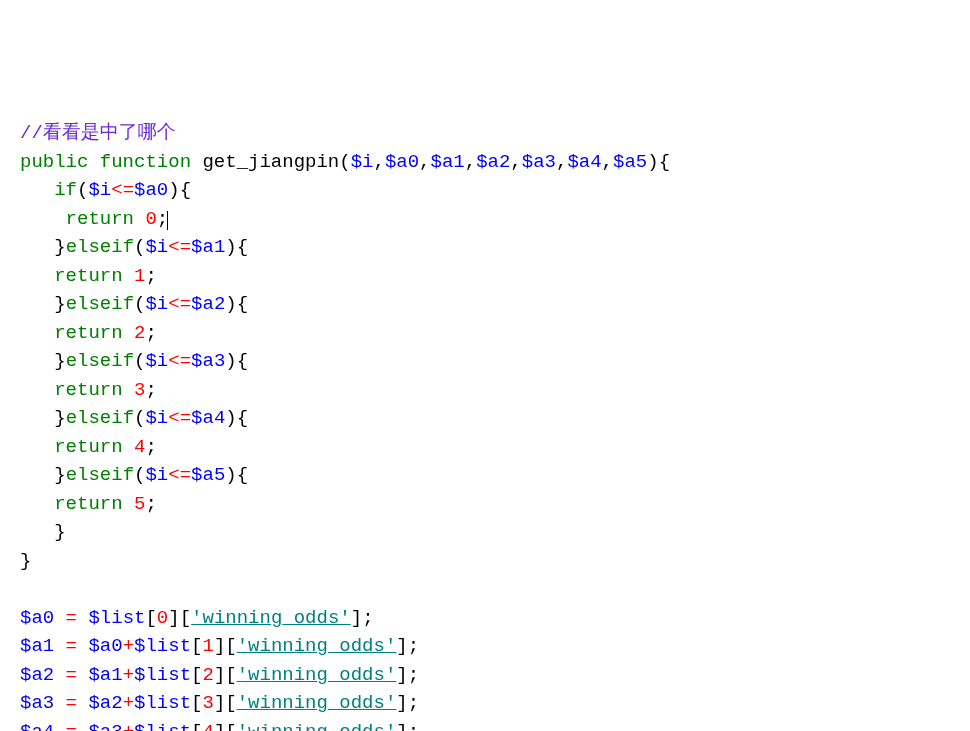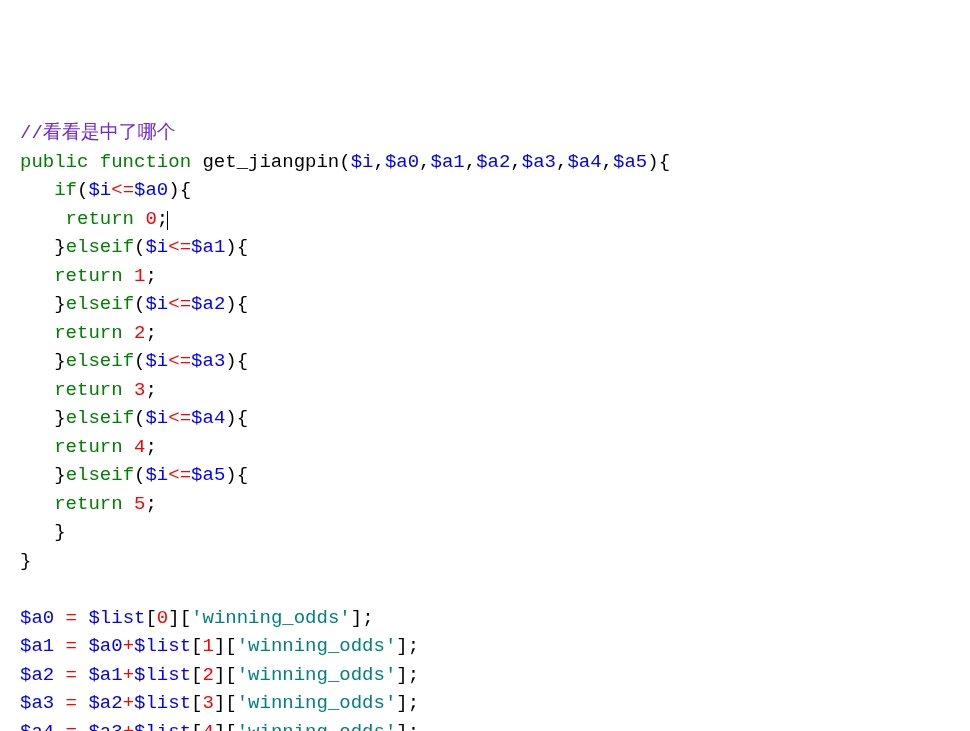--- a/index.html
+++ b/index.html
@@ -9,21 +9,21 @@
     font-size: 19px;
     line-height: 1.5;
     background: #ffffff;
     color: #000000;
     white-space: pre;
   }
   .kw { color: #008000; }
   .var { color: #0000ff; }
   .op { color: #ff0000; }
   .num { color: #ff0000; }
-  .str { color: #008080; }
+  .str { color: #008080; text-decoration: underline; }
   .comment { color: #6d28d9; }
   .plain { color: #000000; }
   .cursor {
     display: inline-block;
     width: 1px;
     height: 19px;
     background: #000;
     vertical-align: text-bottom;
     margin-left: -1px;
   }

